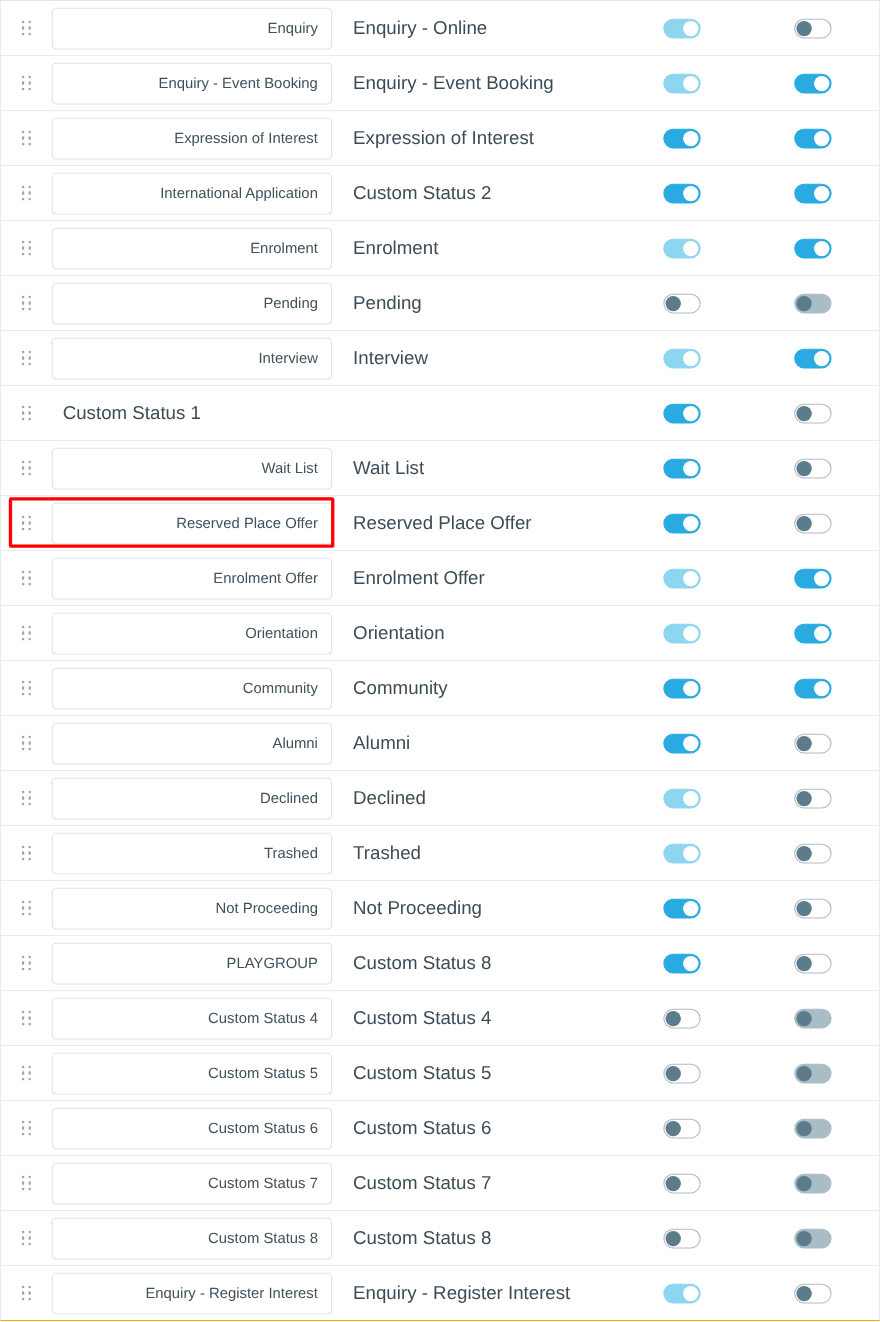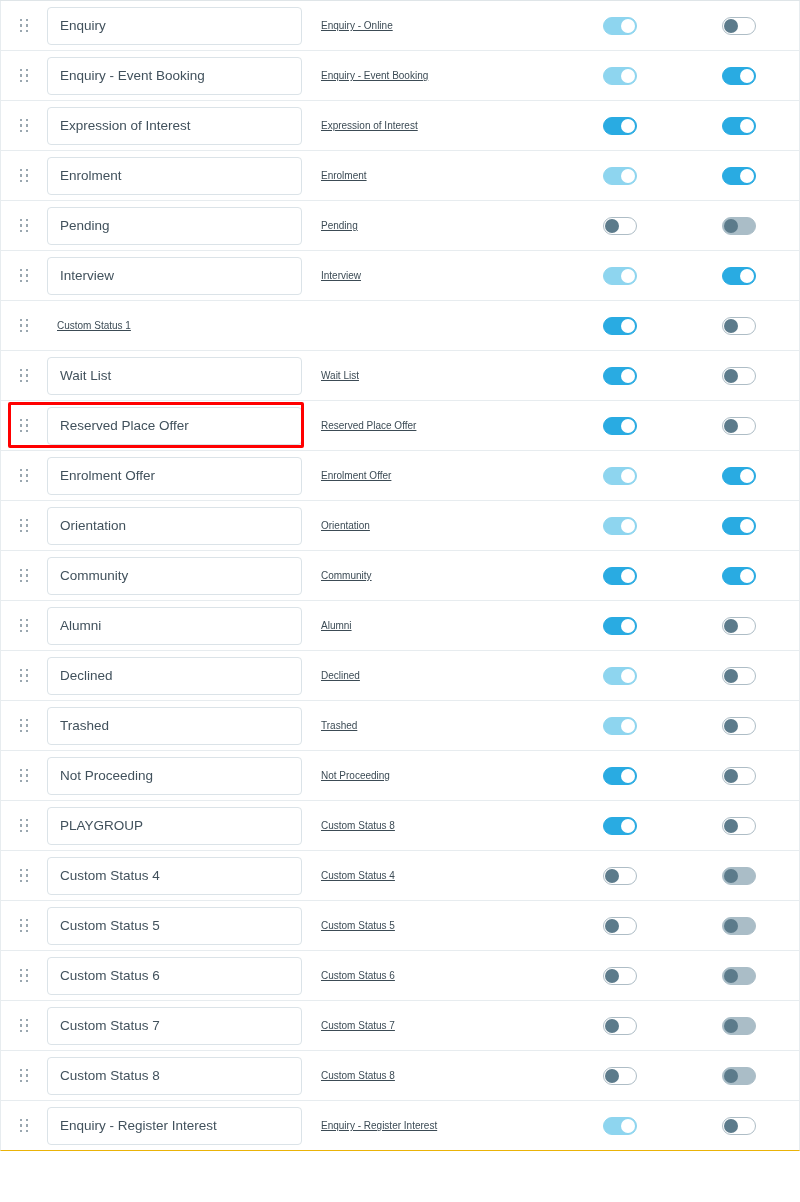--- a/index.html
+++ b/index.html
@@ -72,33 +72,33 @@
     box-sizing: border-box;
     padding: 0 12px;
     border: 1px solid #dbe3e8;
     border-radius: 4px;
     background: #ffffff;
     color: #41515c;
     font-family: "Liberation Sans", sans-serif;
     font-size: 13.5px;
     line-height: 36px;
     outline: none;
+    text-align: right;
   }
   .name-input::placeholder { color: #9fb0ba; }
 
   
   .cell-label {
     flex: 1 1 auto;
     padding-left: 10px;
     color: #3c4b55;
-    font-size: 10px;
+    font-size: 17px;
     white-space: nowrap;
     overflow: hidden;
     text-overflow: ellipsis;
-    text-decoration: underline;
   }
 
   
   .cell-toggle {
     width: 118px;
     min-width: 118px;
     display: flex;
     align-items: center;
     justify-content: center;
   }
@@ -270,20 +270,46 @@
         <span class="drag-dots">
           <i></i>
           <i></i>
           <i></i>
           <i></i>
           <i></i>
           <i></i>
         </span>
       </div>
       <div class="cell-input">
+        <input type="text" class="name-input" value="International Application" style="">
+      </div>
+      <div class="cell-label">Custom Status 2</div>
+      <div class="cell-toggle">
+        <span class="toggle on">
+          <span class="knob"></span>
+        </span>
+      </div>
+      <div class="cell-toggle second">
+        <span class="toggle on">
+          <span class="knob"></span>
+        </span>
+      </div>
+    </div>
+    <div class="row">
+      <div class="cell-handle">
+        <span class="drag-dots">
+          <i></i>
+          <i></i>
+          <i></i>
+          <i></i>
+          <i></i>
+          <i></i>
+        </span>
+      </div>
+      <div class="cell-input">
         <input type="text" class="name-input" value="Enrolment" style="">
       </div>
       <div class="cell-label">Enrolment</div>
       <div class="cell-toggle">
         <span class="toggle on-disabled">
           <span class="knob"></span>
         </span>
       </div>
       <div class="cell-toggle second">
         <span class="toggle on">

